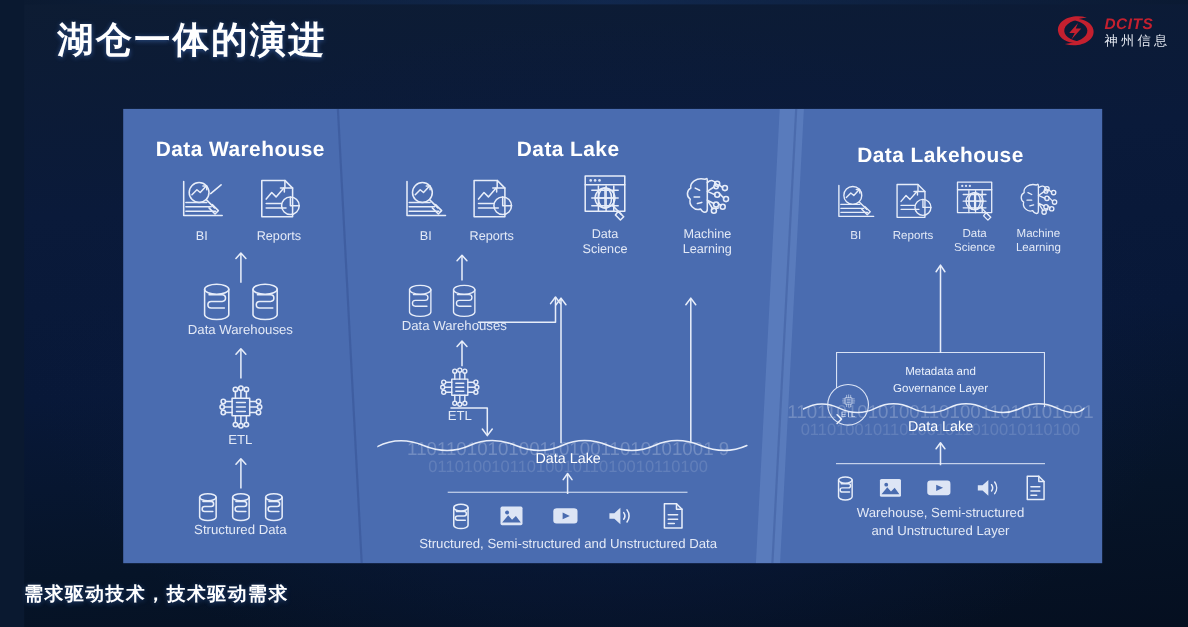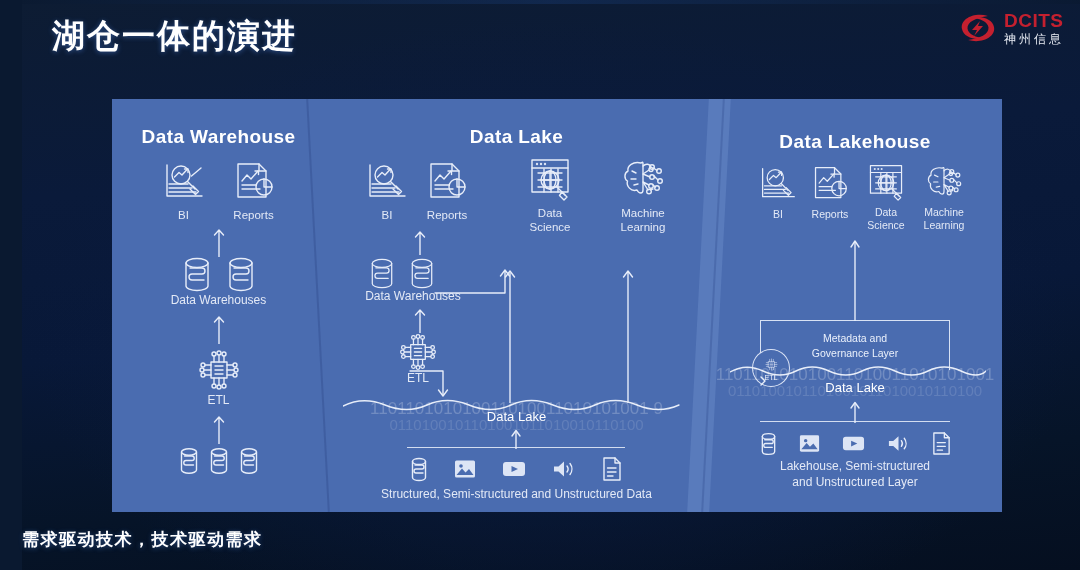--- a/index.html
+++ b/index.html
@@ -28,21 +28,21 @@
     font-size:33px; font-weight:bold; color:#ffffff;
     letter-spacing:2px;
     text-shadow:0 1px 5px rgba(90,150,255,.45);
   }
   .logo{
     position:absolute; right:16px; top:10px;
     display:flex; align-items:center; gap:6px;
   }
   .logo-mark{ width:40px; height:36px; }
   .logo-text{ display:flex; flex-direction:column; line-height:1; }
-  .logo-en{ font-size:19px; font-weight:bold; color:#c4202f; letter-spacing:.5px; }
+  .logo-en{ font-size:14px; font-weight:bold; font-style:italic; color:#c4202f; letter-spacing:.5px; }
   .logo-cn{ font-size:12px; color:#e6eaf2; letter-spacing:3px; margin-top:3px; }
 
   
   .board{
     position:absolute; left:90px; top:99px; width:890px; height:413px;
     background:#4a6cb0; overflow:hidden;
   }
   .sep{ position:absolute; top:0; height:100%; width:0; }
   .sep1{ left:205px; border-left:2px solid rgba(54,84,150,.55); transform:skewX(3deg); }
   .sep2b{ left:600px; border-left:2px solid rgba(54,84,150,.40); transform:skewX(-3deg); }
@@ -249,20 +249,21 @@
           <ellipse class="st" cx="11" cy="5" rx="7.5" ry="3.2"></ellipse>
           <path class="st" d="M3.5 5 V23 A7.5 3.2 0 0 0 18.5 23 V5"></path>
           <path class="st" d="M6.5 9 H14 A2.2 2.2 0 0 1 14 13.5 H8 A2.2 2.2 0 0 0 8 18 H15.5"></path>
         </svg>
         <svg width="22" height="28" viewBox="0 0 22 28">
           <ellipse class="st" cx="11" cy="5" rx="7.5" ry="3.2"></ellipse>
           <path class="st" d="M3.5 5 V23 A7.5 3.2 0 0 0 18.5 23 V5"></path>
           <path class="st" d="M6.5 9 H14 A2.2 2.2 0 0 1 14 13.5 H8 A2.2 2.2 0 0 0 8 18 H15.5"></path>
         </svg>
       </div>
+      <div class="lbl lbl-md" style="position:absolute;top:375px;left:0;right:0;">Structured Data</div>
     </div>
 
     <div class="panel p2">
       <div class="panel-title">Data Lake</div>
 
       <div class="icon-item" style="position:absolute;left:40px;top:62px;">
         <svg width="44" height="42" viewBox="0 0 44 42">
           <path class="st" d="M5 4 V35 H40"></path>
           <path class="st" d="M7 31 H34 M7 27 H30 M7 23 H26"></path>
           <circle class="st" cx="19" cy="14" r="9"></circle>
@@ -581,20 +582,20 @@
           <path class="st" d="M16 9 A5 5 0 0 1 16 15"></path>
           <path class="st" d="M19 6.5 A9 9 0 0 1 19 17.5"></path>
         </svg>
         <svg width="21" height="25" viewBox="0 0 22 26">
           <path class="st" d="M3 2 H14 L19 7 V24 H3 Z"></path>
           <path class="st" d="M14 2 V7 H19"></path>
           <path class="st" d="M6.5 12 H15 M6.5 16 H15 M6.5 20 H12"></path>
         </svg>
       </div>
 
-      <div class="lbl lbl-md" style="position:absolute;top:360px;left:0;right:0;">Lakehouse, Semi-structured</div>
+      <div class="lbl lbl-md" style="position:absolute;top:360px;left:0;right:0;">Warehouse, Semi-structured</div>
       <div class="lbl lbl-md" style="position:absolute;top:376px;left:0;right:0;">and Unstructured Layer</div>
     </div>
 
   </div>
 
   <div class="footer">需求驱动技术，技术驱动需求</div>
 </div>
 
 </body></html>

